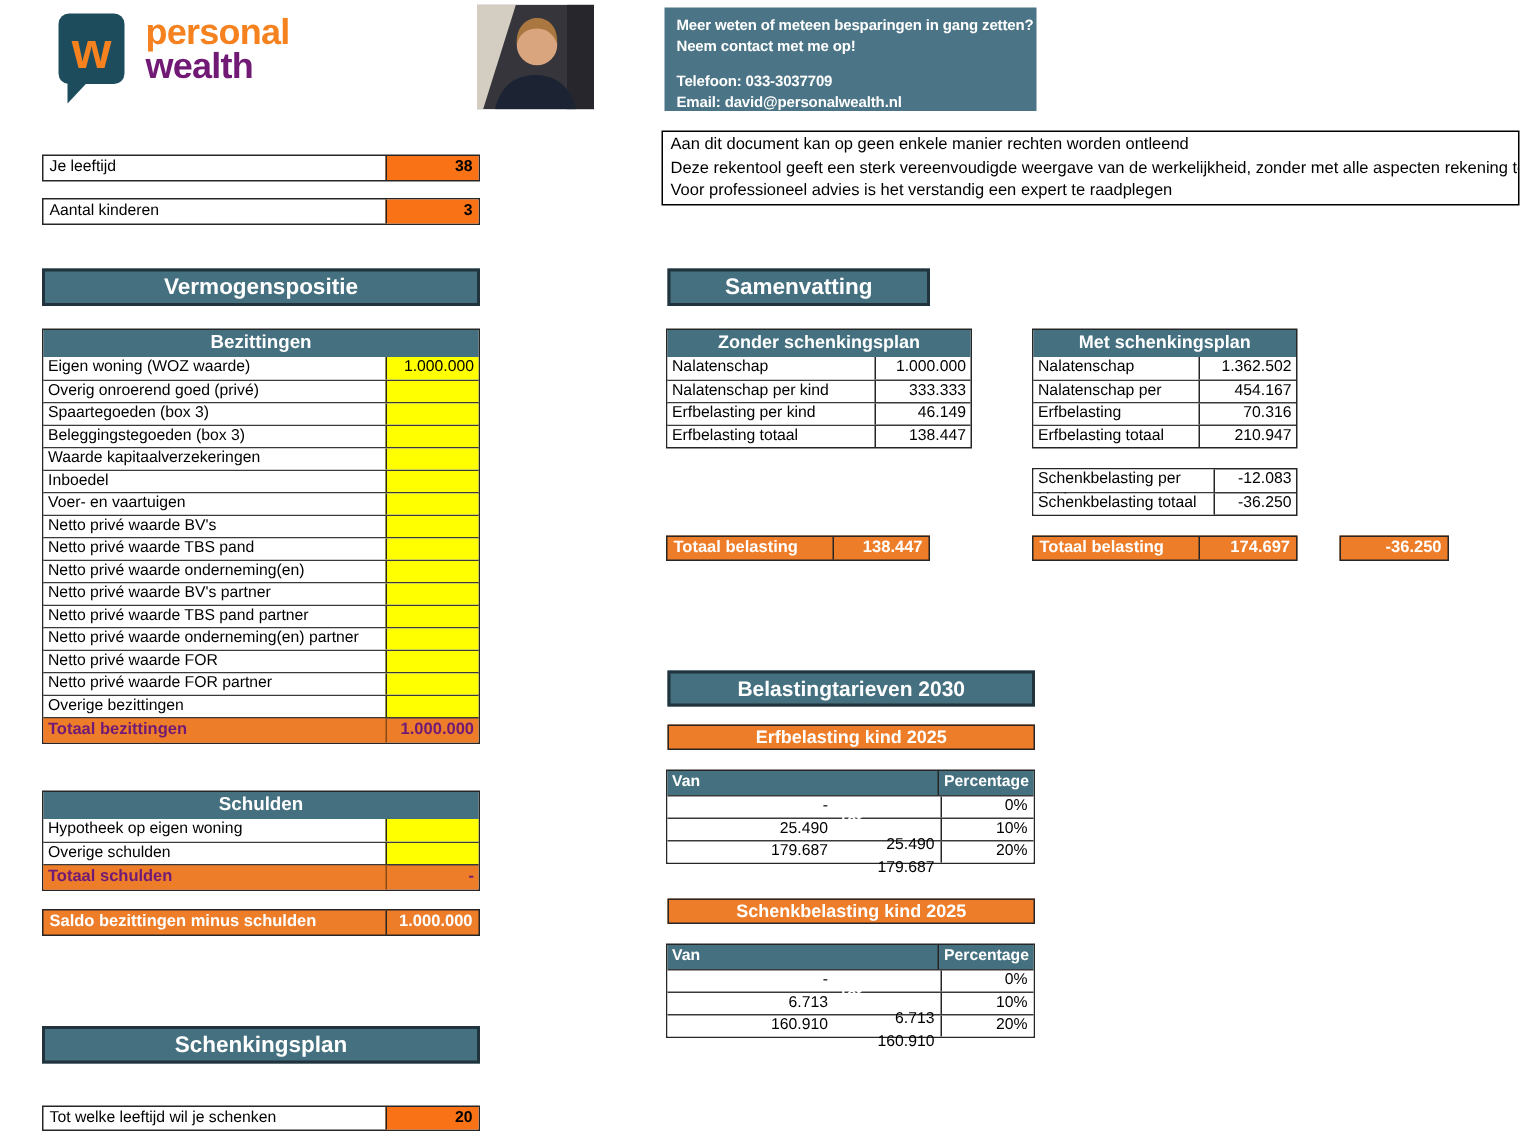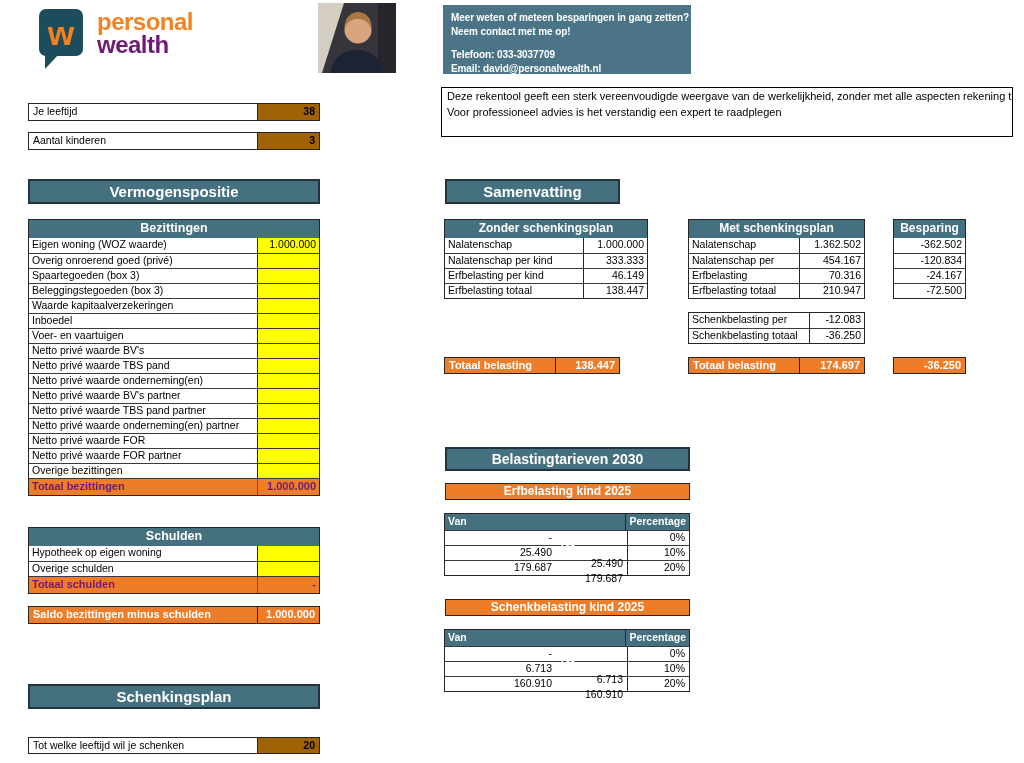--- a/index.html
+++ b/index.html
@@ -24,21 +24,21 @@
   .contact .gap { margin-top:9px; }
 
   
   .disclaimer { left:441px; top:87px; width:572px; height:50px; border:1px solid #000;
     background:#fff; font-size:11px; line-height:15.6px; padding:1px 5px;
     white-space:nowrap; overflow:hidden; }
 
   
   .input-row { width:292px; height:18px; border:1.5px solid #262626; display:flex; background:#fff; }
   .input-row .lbl { flex:1; font-size:10.5px; line-height:15px; padding:0 4px; }
-  .input-row .val { width:62px; background:#a16207; border-left:1.5px solid #262626;
+  .input-row .val { width:62px; background:#f97316; border-left:1.5px solid #262626;
     font-size:10.5px; font-weight:bold; line-height:15px; text-align:right; padding:0 4px; }
 
   
   .banner { background:#45707F; border:2px solid #21333C; color:#fff; font-weight:bold;
     text-align:center; }
   .banner.big { font-size:15px; line-height:21px; height:25px; }
   .banner.mid { font-size:14px; line-height:20px; height:24px; }
 
   
   .tbl { border:1.5px solid #262626; background:#fff; }
@@ -104,20 +104,21 @@
   </div>
 
   <div class="abs contact">
     <div>Meer weten of meteen besparingen in gang zetten?</div>
     <div>Neem contact met me op!</div>
     <div class="gap">Telefoon: 033-3037709</div>
     <div>Email: david@personalwealth.nl</div>
   </div>
 
   <div class="abs disclaimer">
+    <div>Aan dit document kan op geen enkele manier rechten worden ontleend</div>
     <div>Deze rekentool geeft een sterk vereenvoudigde weergave van de werkelijkheid, zonder met alle aspecten rekening te houden</div>
     <div>Voor professioneel advies is het verstandig een expert te raadplegen</div>
   </div>
 
   <div class="abs input-row" style="left:28px; top:103px;">
     <div class="lbl">Je leeftijd</div>
     <div class="val">38</div>
   </div>
   <div class="abs input-row" style="left:28px; top:132px;">
     <div class="lbl">Aantal kinderen</div>
@@ -261,35 +262,20 @@
     <div class="trow">
       <div class="tl">Erfbelasting</div>
       <div class="tv wcol65">70.316</div>
     </div>
     <div class="trow">
       <div class="tl">Erfbelasting totaal</div>
       <div class="tv wcol65">210.947</div>
     </div>
   </div>
 
-  <div class="abs tbl" style="left:893px; top:219px; width:73px;">
-    <div class="thead" style="font-size:12px;">Besparing</div>
-    <div class="trow" style="border-top:none;">
-      <div class="tv" style="flex:1; border-left:none;">-362.502</div>
-    </div>
-    <div class="trow">
-      <div class="tv" style="flex:1; border-left:none;">-120.834</div>
-    </div>
-    <div class="trow">
-      <div class="tv" style="flex:1; border-left:none;">-24.167</div>
-    </div>
-    <div class="trow">
-      <div class="tv" style="flex:1; border-left:none;">-72.500</div>
-    </div>
-  </div>
 
   <div class="abs tbl" style="left:688px; top:312px; width:177px;">
     <div class="trow" style="border-top:none; height:15px;">
       <div class="tl">Schenkbelasting per kind</div>
       <div class="tv wcol55">-12.083</div>
     </div>
     <div class="trow">
       <div class="tl">Schenkbelasting totaal</div>
       <div class="tv wcol55">-36.250</div>
     </div>

